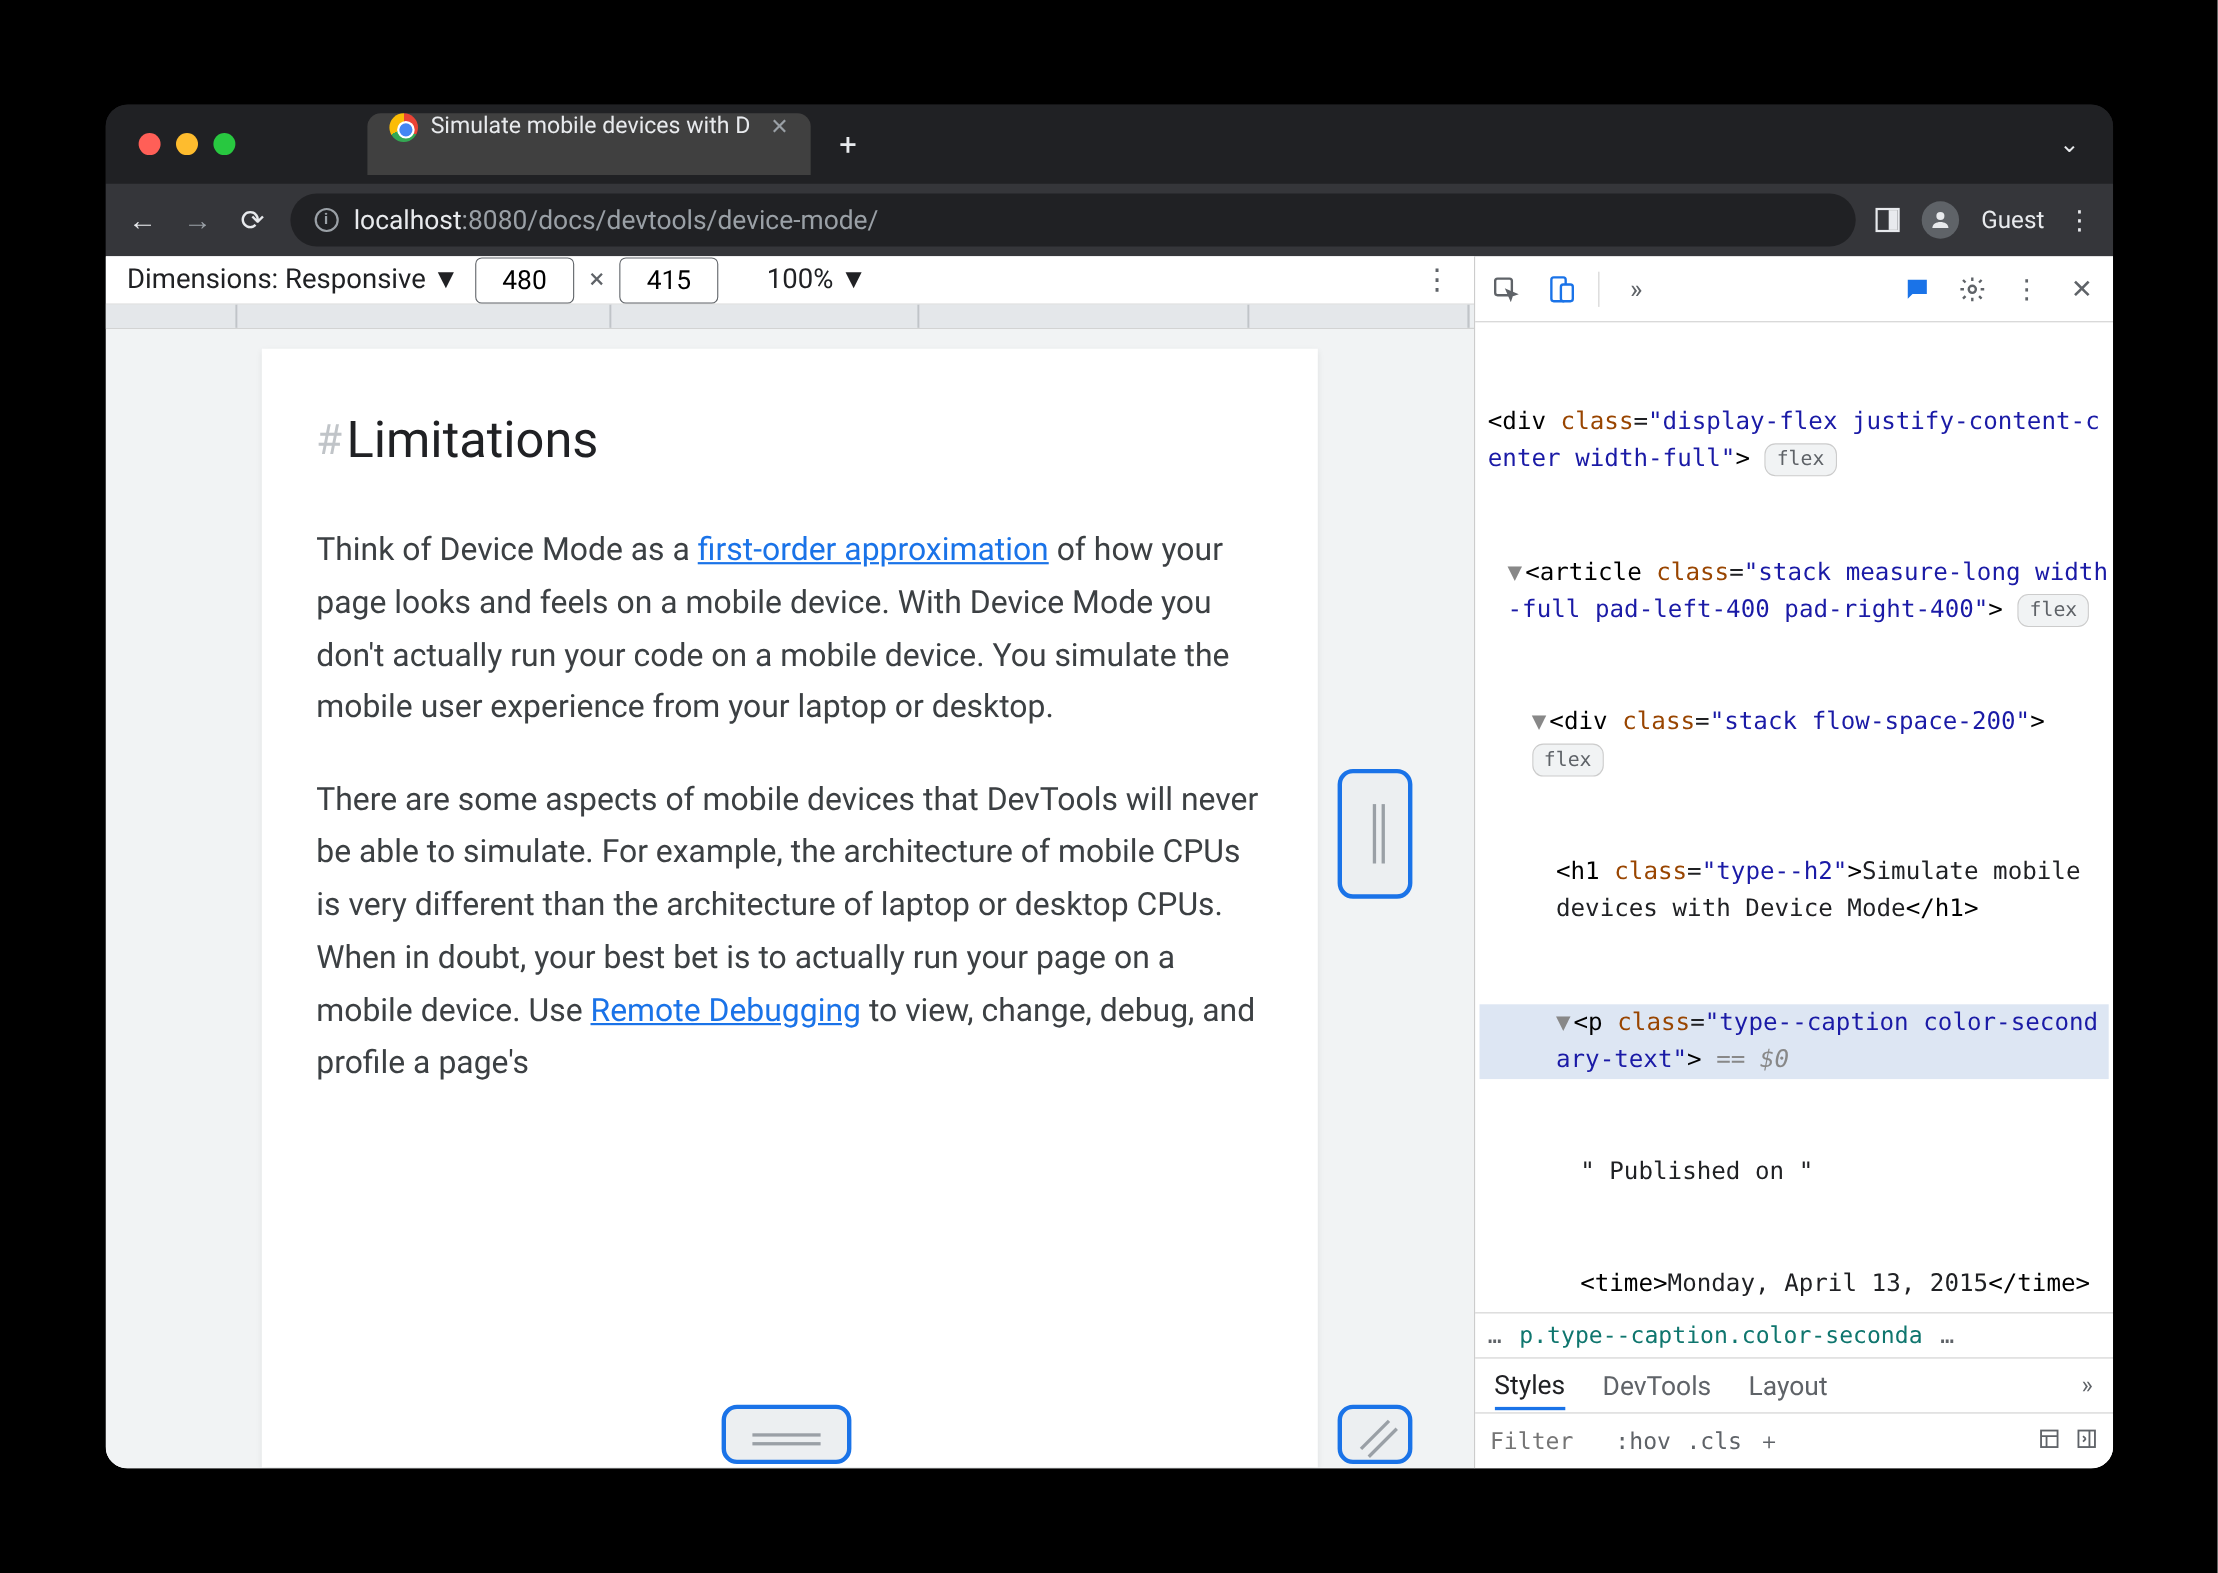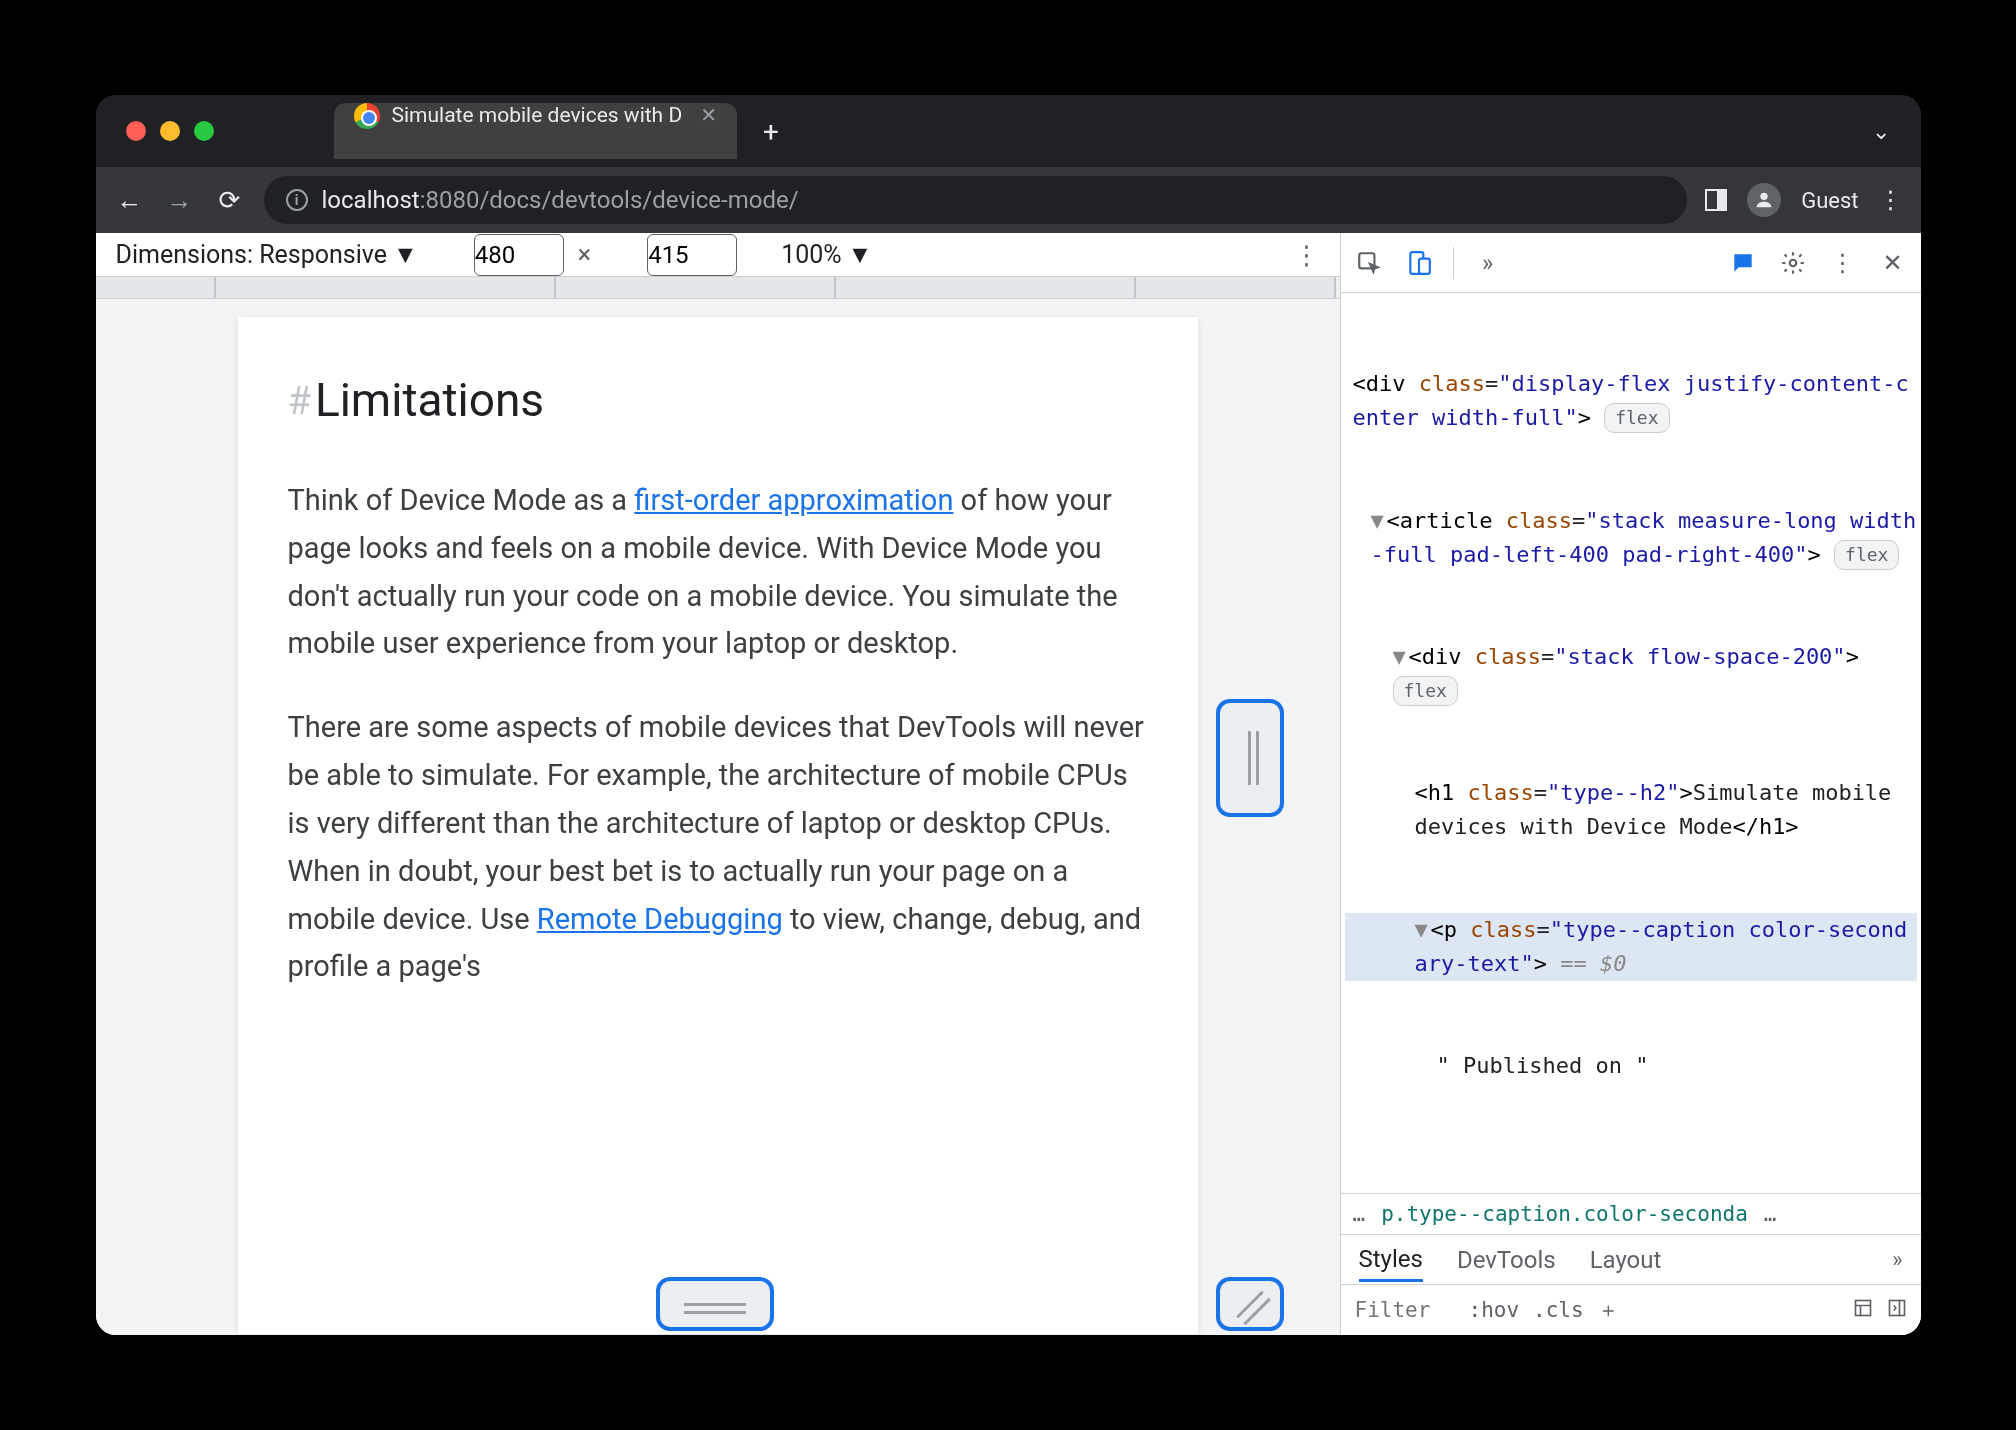--- a/index.html
+++ b/index.html
@@ -77,21 +77,21 @@
 
 .content-row { flex: 1; display: flex; background: #fff; overflow: hidden; }
 
 .viewport-pane { flex: 1; display: flex; flex-direction: column; background: #f1f3f4; border-right: 1px solid #ccc; position: relative; }
 .device-toolbar {
   height: 44px; background: #fff; border-bottom: 1px solid #d0d0d0;
   display: flex; align-items: center; padding: 0 20px; gap: 14px;
   font-size: 25px; color: #202124;
 }
 .dim-select { cursor: pointer; display: flex; align-items: center; gap: 6px; }
-.dim-input { width: 90px; height: 42px; border: 1.5px solid #5f6368; border-radius: 6px; font-size: 24px; font-family: inherit; margin-left: 42px; }
+.dim-input { width: 90px; height: 42px; border: 1.5px solid #5f6368; border-radius: 6px; text-align: center; font-size: 24px; font-family: inherit; }
 .dim-x { color: #5f6368; }
 .zoom { margin-left: 30px; display: flex; align-items: center; gap: 6px; cursor: pointer; }
 .dt-more { margin-left: auto; color: #5f6368; font-size: 26px; cursor: pointer; }
 .ruler { height: 22px; background: #eceff1; border-bottom: 1px solid #d0d0d0; position: relative; }
 .ruler-seg { position: absolute; top: 0; bottom: 0; border-right: 2px solid #c0c4c8; background: #e4e7ea; }
 
 .device-viewport {
   position: relative;
   flex: 1;
   display: flex;
@@ -296,20 +296,21 @@
         <span class="dt-icon" style="font-size:24px">✕</span>
       </div>
 
       <div class="dom-tree">
         <div class="dom-line"><span class="tag">&lt;div</span> <span class="attr">class</span>=<span class="val">"display-flex justify-content-center width-full"</span><span class="tag">&gt;</span> <span class="pill">flex</span></div>
         <div class="dom-line i1"><span class="tri">▼</span><span class="tag">&lt;article</span> <span class="attr">class</span>=<span class="val">"stack measure-long width-full pad-left-400 pad-right-400"</span><span class="tag">&gt;</span> <span class="pill">flex</span></div>
         <div class="dom-line i2"><span class="tri">▼</span><span class="tag">&lt;div</span> <span class="attr">class</span>=<span class="val">"stack flow-space-200"</span><span class="tag">&gt;</span> <span class="pill">flex</span></div>
         <div class="dom-line i3"><span class="tag">&lt;h1</span> <span class="attr">class</span>=<span class="val">"type--h2"</span><span class="tag">&gt;</span><span class="txt">Simulate mobile devices with Device Mode</span><span class="tag">&lt;/h1&gt;</span></div>
         <div class="dom-line i3 sel"><span class="tri">▼</span><span class="tag">&lt;p</span> <span class="attr">class</span>=<span class="val">"type--caption color-secondary-text"</span><span class="tag">&gt;</span> <span class="gray">== $0</span></div>
         <div class="dom-line i4"><span class="txt">" Published on "</span></div>
+        <div class="dom-line i4"><span class="tag">&lt;time&gt;</span><span class="txt">Monday, April 13, 2015</span><span class="tag">&lt;/time&gt;</span></div>
         
         
         
         
       </div>
 
       <div class="crumbs">
         <span>…</span>
         <span class="sel">p.type--caption.color-seconda</span>
         <span>…</span>

